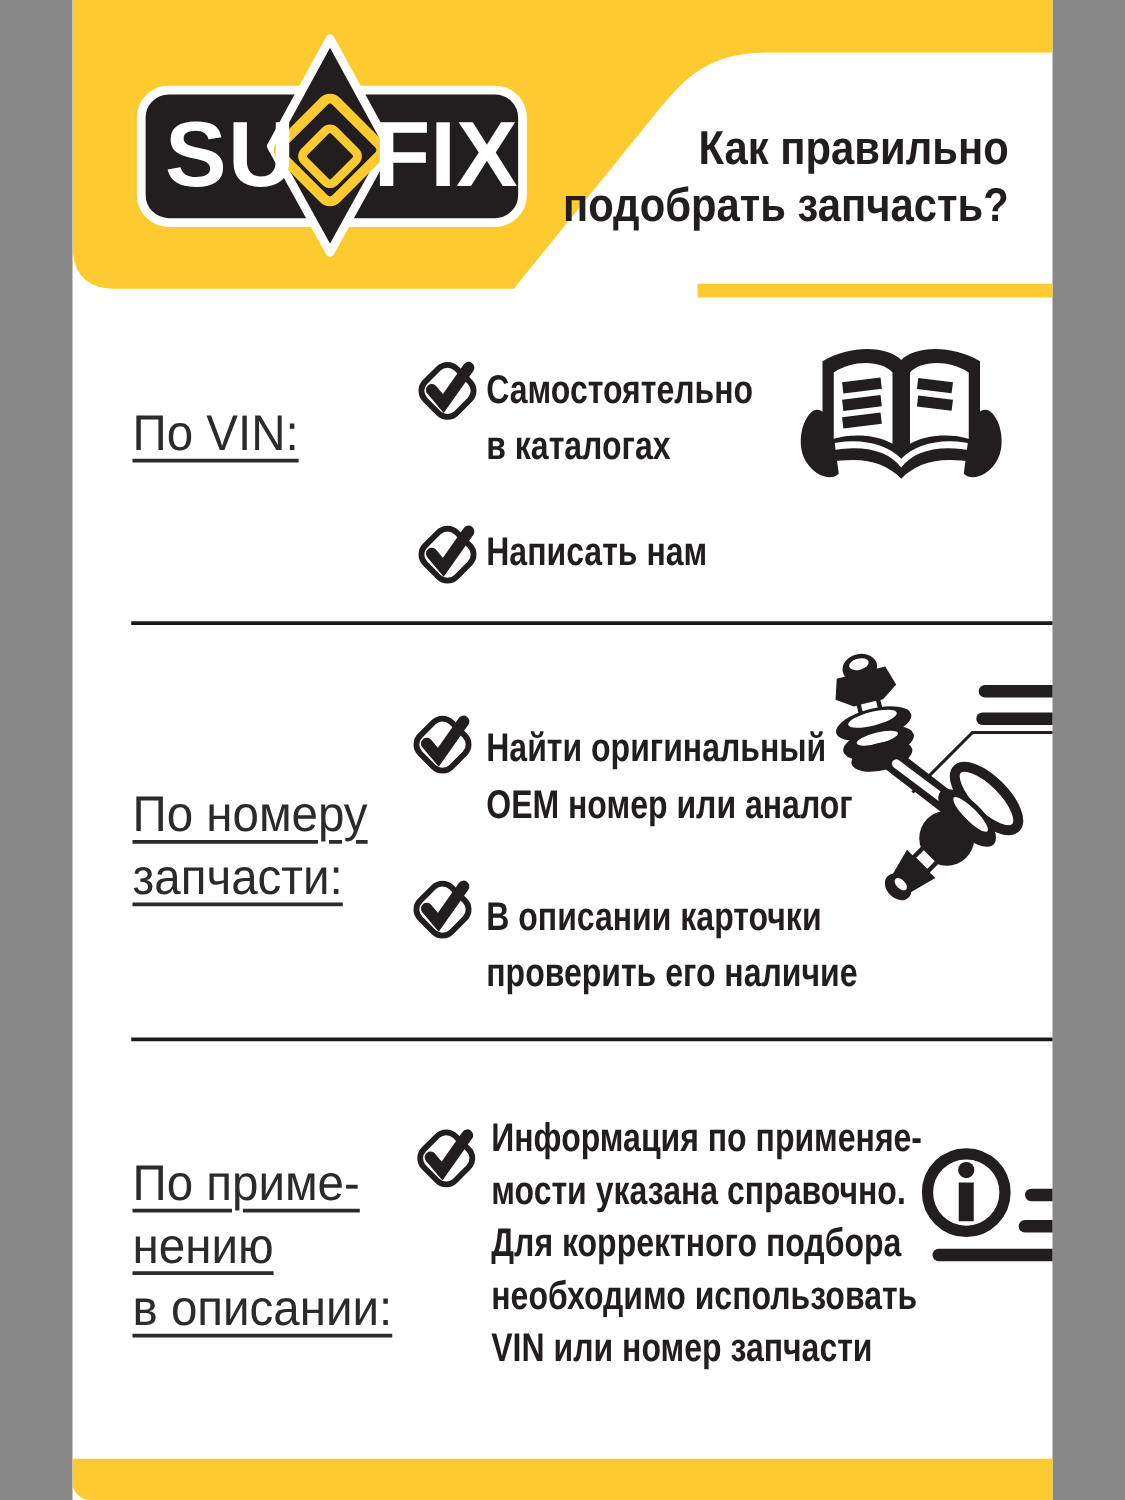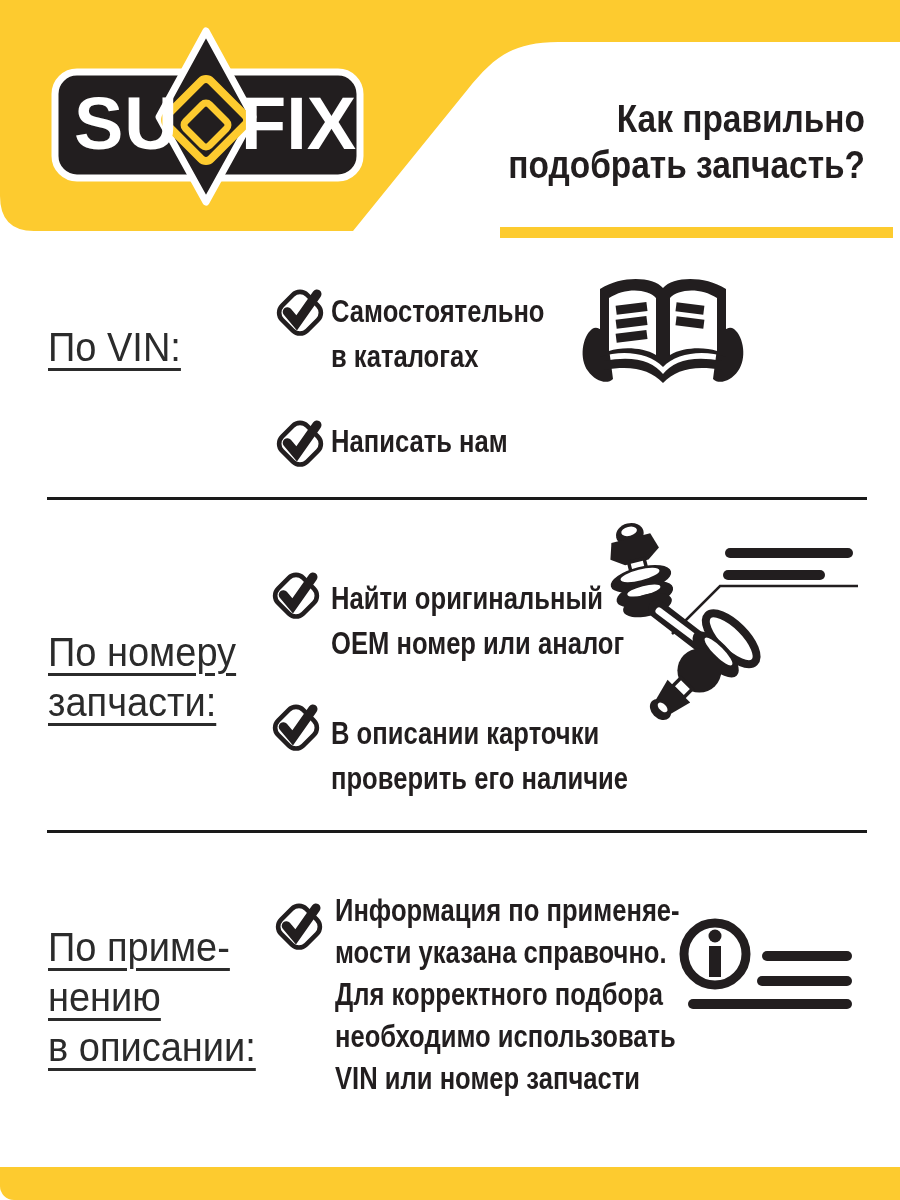--- a/index.html
+++ b/index.html
@@ -1,17 +1,17 @@
 <!DOCTYPE html>
 <html><head>
 <meta charset="utf-8">
 <style>
   html,body{margin:0;padding:0;background:#888;}
   #poster{
-    position:relative;width:900px;height:1200px;margin:0 auto;
+    position:relative;width:784px;height:1200px;margin:0 auto;
     background:#ffffff;overflow:hidden;
     font-family:"Liberation Sans", sans-serif;color:#221e1f;
   }
   .abs{position:absolute;}
   
   #header-bg{position:absolute;top:0;left:0;}
   #logo{position:absolute;left:38px;top:20px;}
   #main-title{
     position:absolute;top:96px;right:35px;width:480px;
     text-align:right;font-weight:bold;font-size:38px;line-height:46px;

